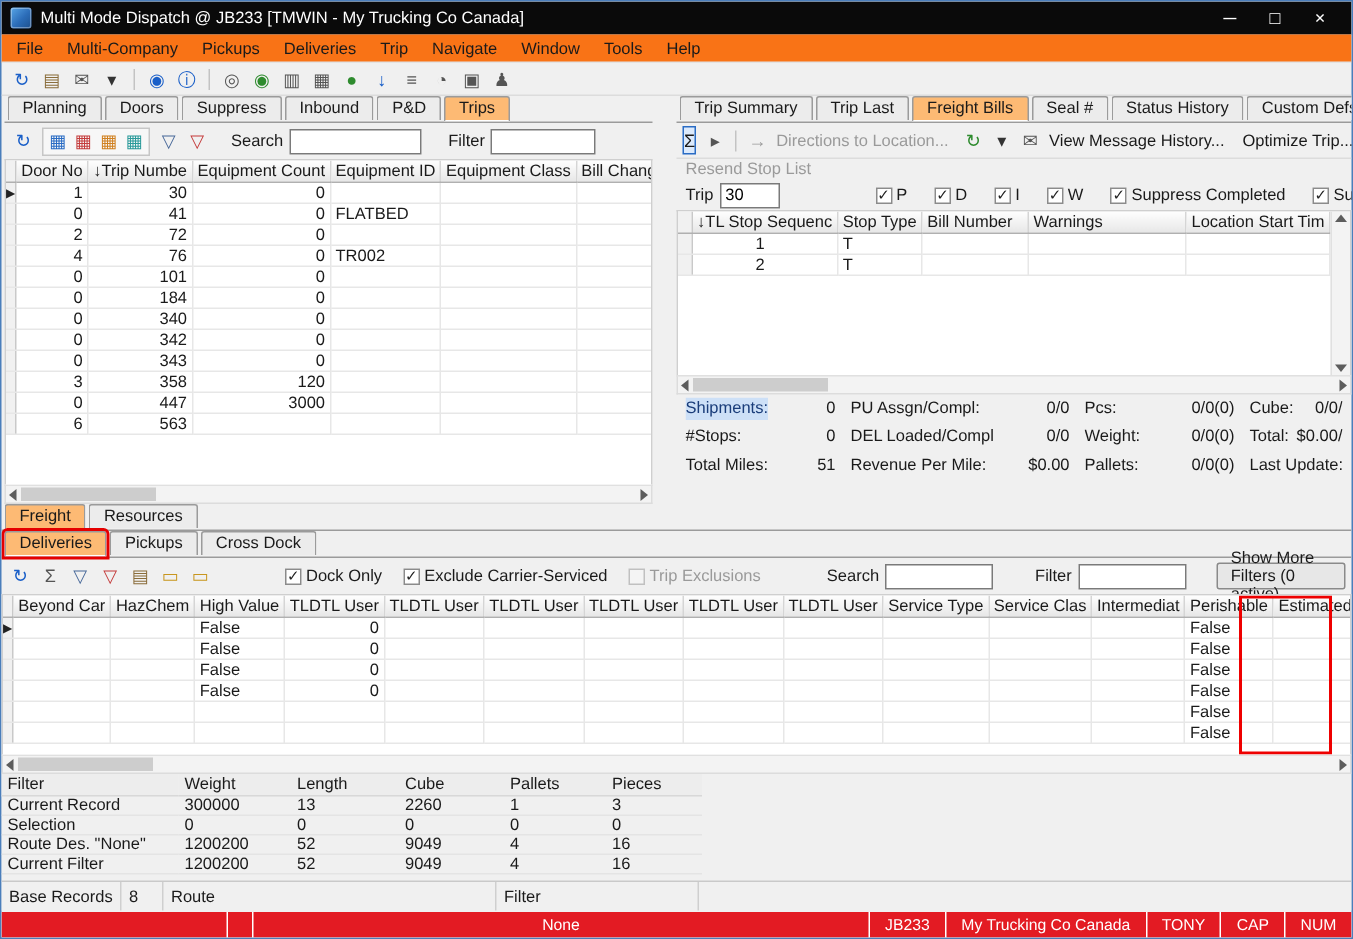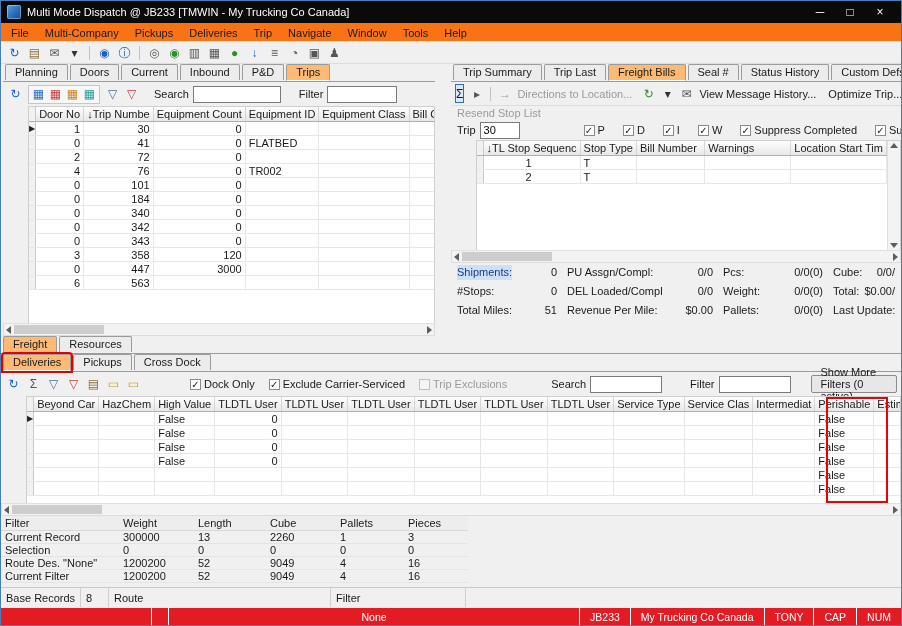--- a/index.html
+++ b/index.html
@@ -38,21 +38,21 @@
   .rpanel { flex:1; margin-left:16px; display:flex; flex-direction:column; min-width:0; }
 
   .termsea { height:14px; line-height:14px; padding-left:4px; flex:0 0 auto; }
   .ltoolbar, .rtoolbar, .btoolbar { display:flex; align-items:center; gap:4px; padding:0 4px; flex:0 0 auto; }
   .ltoolbar { height:24px; }
   .rtoolbar { height:24px; border-bottom:1px solid #dcdcdc; }
   .btoolbar { height:24px; }
   .iconbox { display:inline-flex; align-items:center; border:1px solid #c6c6c6; background:#f7f7f7; padding:0 1px; height:19px; }
 
   
-  .gridwrap { display:flex; flex:1; min-height:0; background:#fff; border:1px solid #cfcfcf; border-bottom:none; position:relative; overflow:hidden;margin-left:25px; }
+  .gridwrap { display:flex; flex:1; min-height:0; background:#fff; border:1px solid #cfcfcf; border-bottom:none; position:relative; overflow:hidden; }
   table.grid { border-collapse:collapse; table-layout:fixed; background:#fff; align-self:flex-start; }
   table.grid th { background:linear-gradient(#fefefe,#e7e7e7); border-right:1px solid #d5d5d5; border-bottom:1px solid #b0b0b0; font-weight:normal; text-align:left; padding:1px 3px; height:14px; overflow:hidden; white-space:nowrap; font-size:11px; }
   table.grid td { border-right:1px solid #e7e7e7; border-bottom:1px solid #e7e7e7; padding:0 3px; height:14px; overflow:hidden; white-space:nowrap; font-size:11px; }
   table.grid th:first-child, table.grid td:first-child { background:#f1f1f1; border-right:1px solid #c9c9c9; text-align:center; padding:0; font-size:8px; color:#222; }
   table.lgrid td:nth-child(2), table.lgrid td:nth-child(3), table.lgrid td:nth-child(4) { text-align:right; }
   table.rgrid td:nth-child(2) { text-align:right; padding-right:48px; }
   table.bgrid td:nth-child(5), table.bgrid td:nth-child(18) { text-align:right; }
 
   
   .vscroll { width:13px; background:#f3f3f3; border-left:1px solid #e0e0e0; display:flex; flex-direction:column; align-items:center; padding:2px 0; flex:0 0 auto; }
@@ -149,21 +149,21 @@
       <span class="icon" style="color: rgb(85, 85, 85);">▣</span>
       <span class="icon" style="color: rgb(85, 85, 85);">♟</span>
     </div>
 
   <div class="workspace">
 
     <div class="lpanel">
       <div class="tabstrip">
           <div class="tab">Planning</div>
           <div class="tab">Doors</div>
-          <div class="tab">Current</div>
+          <div class="tab">Suppress</div>
           <div class="tab">Inbound</div>
           <div class="tab">P&amp;D</div>
           <div class="tab active">Trips</div>
         </div>
       <div class="ltoolbar">
         <span style="display:inline-flex;gap:3px;">
             <span class="icon" style="color: rgb(26, 95, 200);">↻</span>
           </span>
         <span class="iconbox">
             <span class="icon" style="color: rgb(42, 108, 196);">▦</span>

